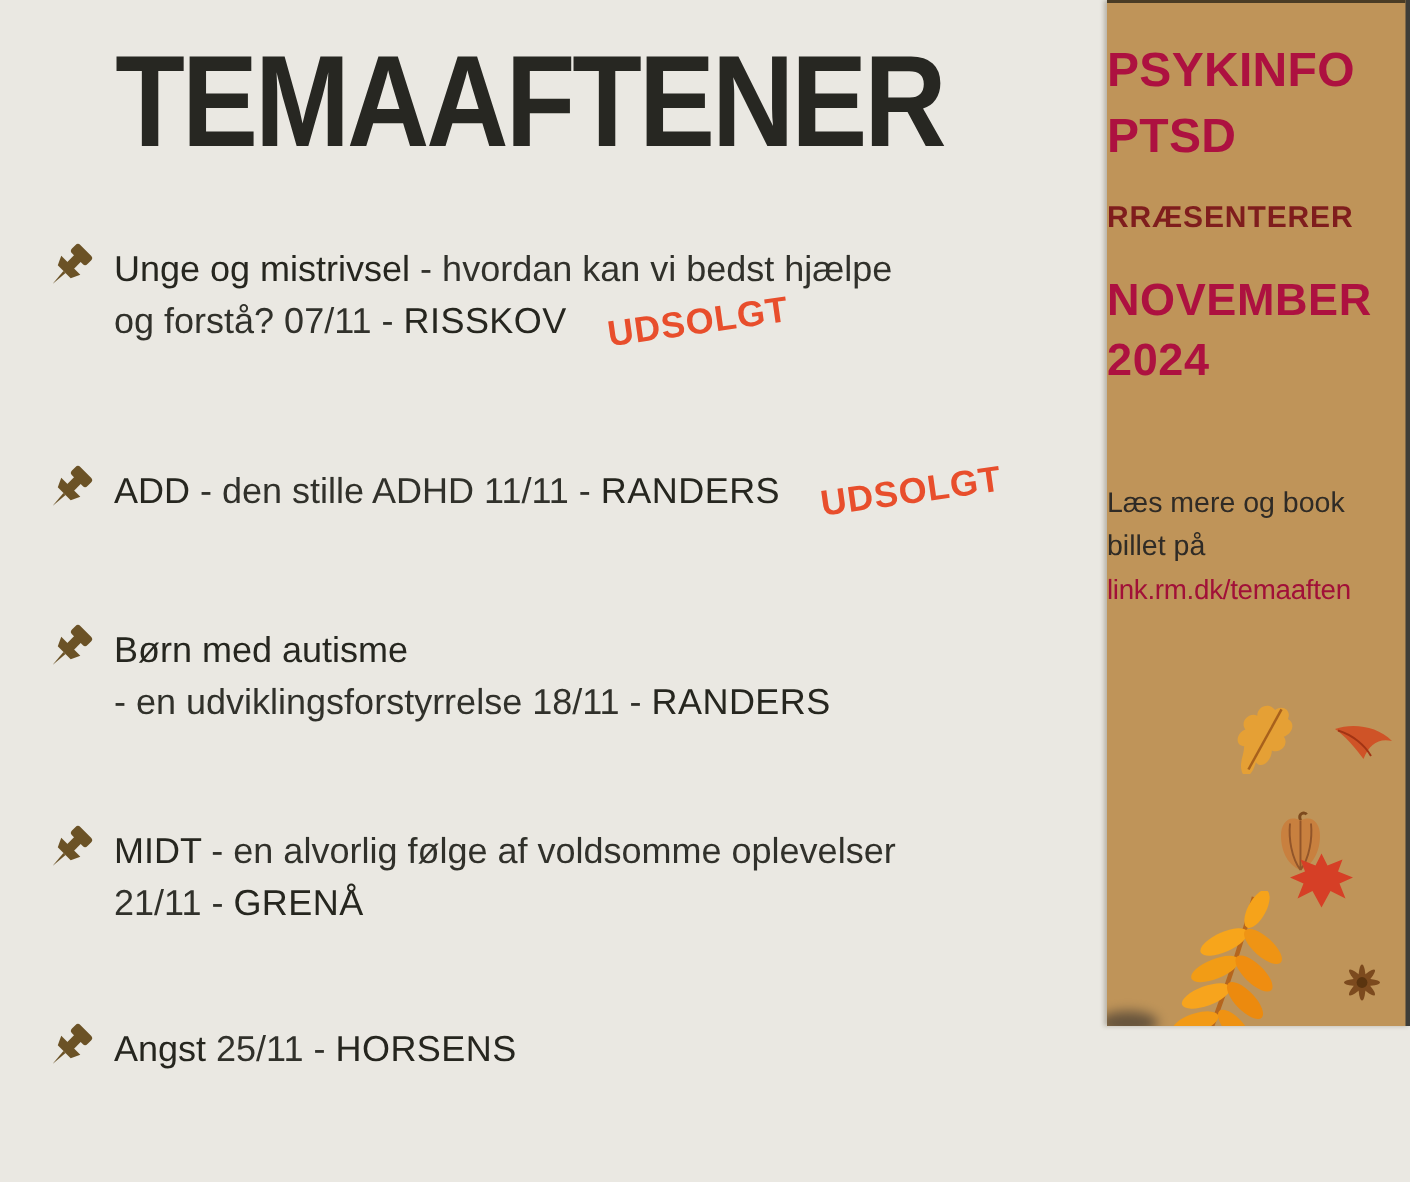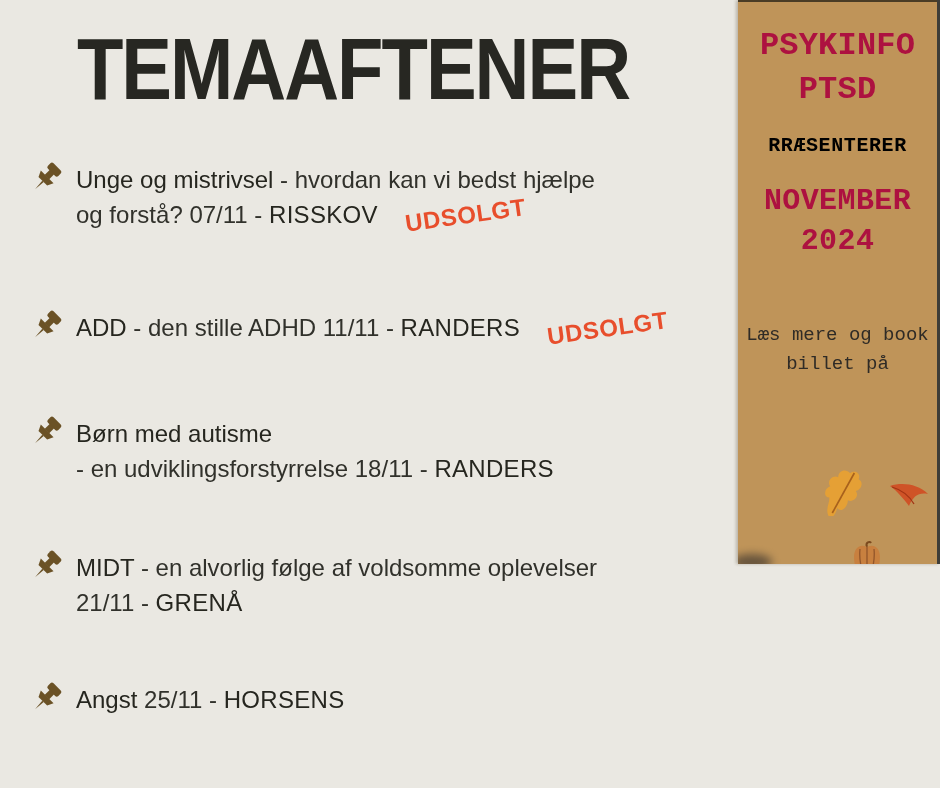--- a/index.html
+++ b/index.html
@@ -27,28 +27,28 @@
   .loc { font-weight:700; color:#8d5434; letter-spacing:.3px; }
   .loc-rust { color:#a4582f; }
   .badge {
     display:inline-block; margin-left:26px; color:#e84e2c; font-weight:700;
     font-size:24px; letter-spacing:.6px; transform:rotate(-8deg) translateY(9px);
     transform-origin:left center;
   }
 
   
   .sidebar {
-    position:absolute; left:738px; top:0; width:202px; height:564px;
+    position:absolute; left:738px; top:0; width:202px; height:684px;
     background:#bf9459; border-right:3px solid #3e3d38;
     box-shadow:-2px 0 3px rgba(60,45,20,.28);
-    text-align:center; overflow:hidden;font-family:Liberation Mono, monospace;
+    overflow:hidden;
   }
   .sidebar::before { content:""; position:absolute; left:0; top:0; width:100%; height:2px; background:rgba(45,38,24,.8); }
   .brand { margin-top:24px; font-size:32px; font-weight:700; line-height:44px; color:#ad1140; letter-spacing:.2px; }
-  .presents { margin-top:22px; font-size:20px; font-weight:600; color:#000000; letter-spacing:.6px; }
+  .presents { margin-top:22px; font-size:20px; font-weight:600; color:#7f1d1d; letter-spacing:.6px; }
   .month { margin-top:24px; font-size:30px; font-weight:700; line-height:40px; color:#ad1140; letter-spacing:.4px; }
   .cta { margin-top:60px; font-size:19px; line-height:29px; color:#2f2b26; }
   .cta-link { font-size:18.5px; line-height:27px; color:#a11038; letter-spacing:-.2px; cursor:pointer; }
 
   
   .deco { position:absolute; pointer-events:none; }
   .d-oak     { left:80px;  top:468px; width:50px;  height:48px; }
   .d-redfrag { left:150px; top:480px; width:42px;  height:32px; }
   .d-physalis{ left:113px; top:540px; width:32px;  height:42px; }
   .d-maple   { left:120px; top:568px; width:46px;  height:38px; }
@@ -150,20 +150,21 @@
       <div>PTSD</div>
     </div>
     <div class="presents">RRÆSENTERER</div>
     <div class="month">
       <div>NOVEMBER</div>
       <div>2024</div>
     </div>
     <div class="cta">
       <div>Læs mere og book</div>
       <div>billet på</div>
+      <div class="cta-link">link.rm.dk/temaaften</div>
     </div>
 
     <svg class="deco d-oak" viewBox="0 0 48 46">
       <g transform="rotate(-18 24 23)">
         <path d="M4 42 C2 34 8 30 10 24 C4 22 8 14 14 14 C12 8 20 4 24 8 C26 2 34 2 36 8 C42 6 46 12 42 16 C46 20 42 26 36 26 C38 32 30 36 26 32 C24 38 16 42 14 36 C10 42 6 44 4 42 Z" fill="#e5a035"></path>
         <path d="M40 9 L8 39" stroke="#a8611c" stroke-width="1.6" fill="none"></path>
       </g>
     </svg>
 
     <svg class="deco d-redfrag" viewBox="0 0 42 32">

